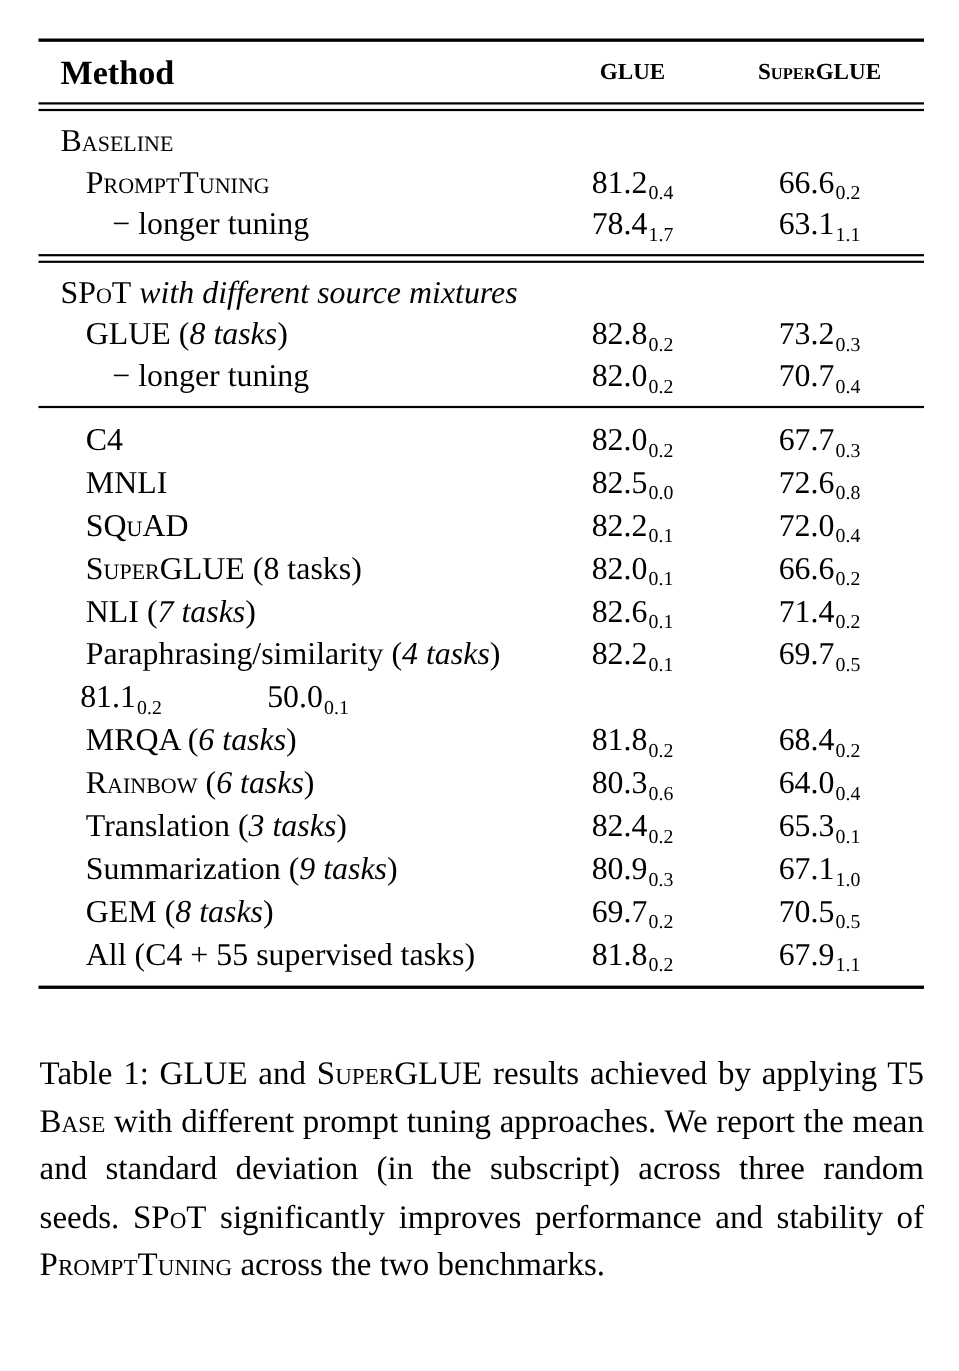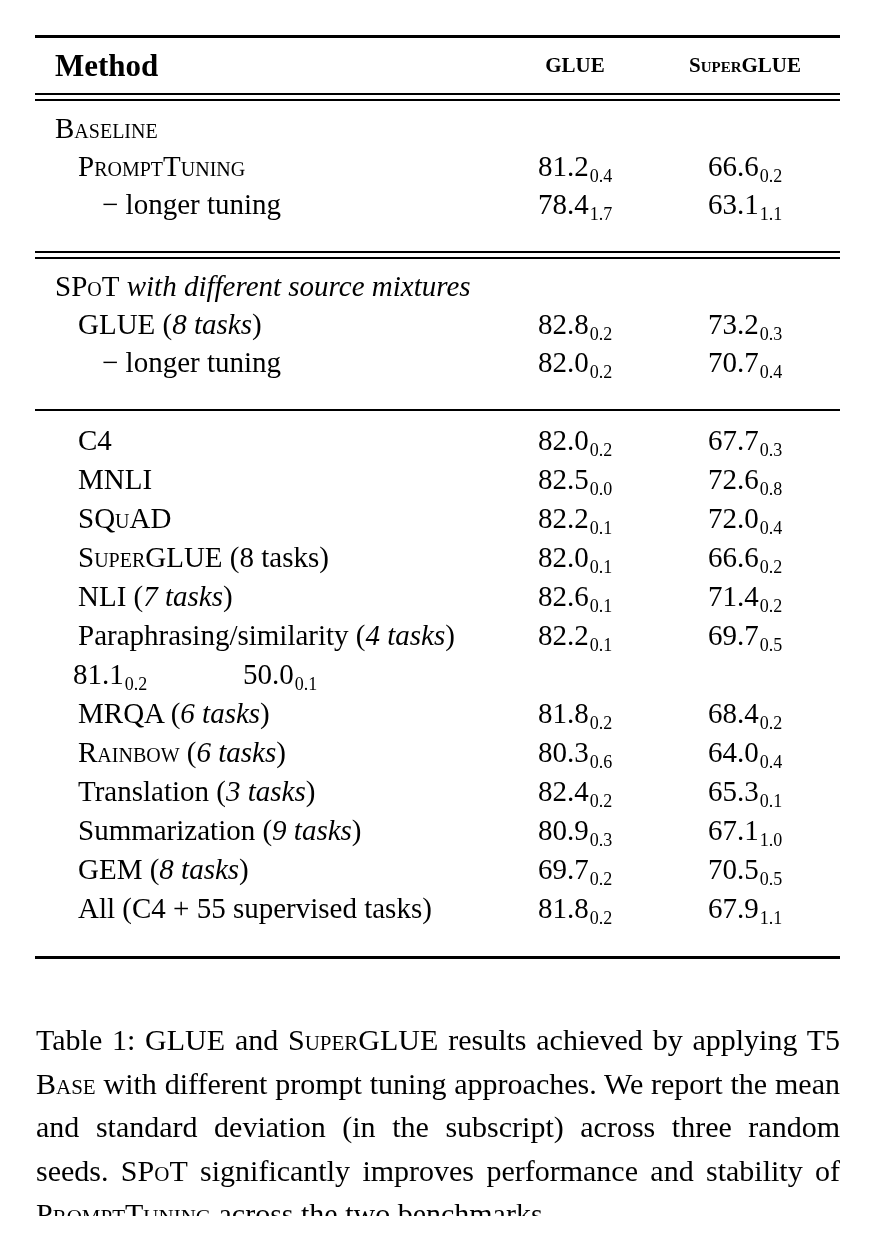--- a/index.html
+++ b/index.html
@@ -8,36 +8,36 @@
     font-family:"Liberation Serif","DejaVu Serif",serif;
     position:relative;overflow:hidden;
   }
   .table-wrap{position:absolute;left:35px;top:35px;width:805px;}
   .rule-thick{height:3px;background:#000;}
   .rule-thin{height:2px;background:#000;}
   .rule-double{height:4px;border-top:2px solid #000;border-bottom:2px solid #000;}
   .thead{display:flex;align-items:center;height:55px;font-weight:bold;}
   .thead .tlabel{font-size:31px;}
   .thead .tcol{font-size:21px;}
-  .tgroup{padding-top:8px;padding-bottom:28px;}
+  .tgroup{padding-top:8px;padding-bottom:8px;}
   .tgroup-2{padding-top:10px;}
   .trow{display:flex;align-items:baseline;height:38px;font-size:29px;line-height:38px;}
   .tgroup-2 .trow{height:39px;line-height:39px;}
   .tlabel{flex:1;padding-left:20px;white-space:nowrap;}
   .ind1 .tlabel{padding-left:43px;}
   .ind2 .tlabel{padding-left:67px;}
   .tcol{white-space:nowrap;}
   .col-glue{width:150px;text-align:center;}
   .col-sg{width:190px;text-align:center;}
   .sd{font-size:18px;position:relative;top:6px;margin-left:1px;}
   .bold .col-glue,.bold .col-sg{font-weight:normal;}
   .sc{font-variant:small-caps;}
   .it{font-style:italic;}
   .caption{
-    position:absolute;left:36px;top:988px;width:804px;
+    position:absolute;left:36px;top:924px;width:804px;
     font-size:30px;line-height:43.5px;text-align:justify;
     hyphens:auto;-webkit-hyphens:auto;
   }
 </style>
 </head>
 <body>
 
 <div class="page">
   <div class="table-wrap">
     <div class="rule-thick"></div>

